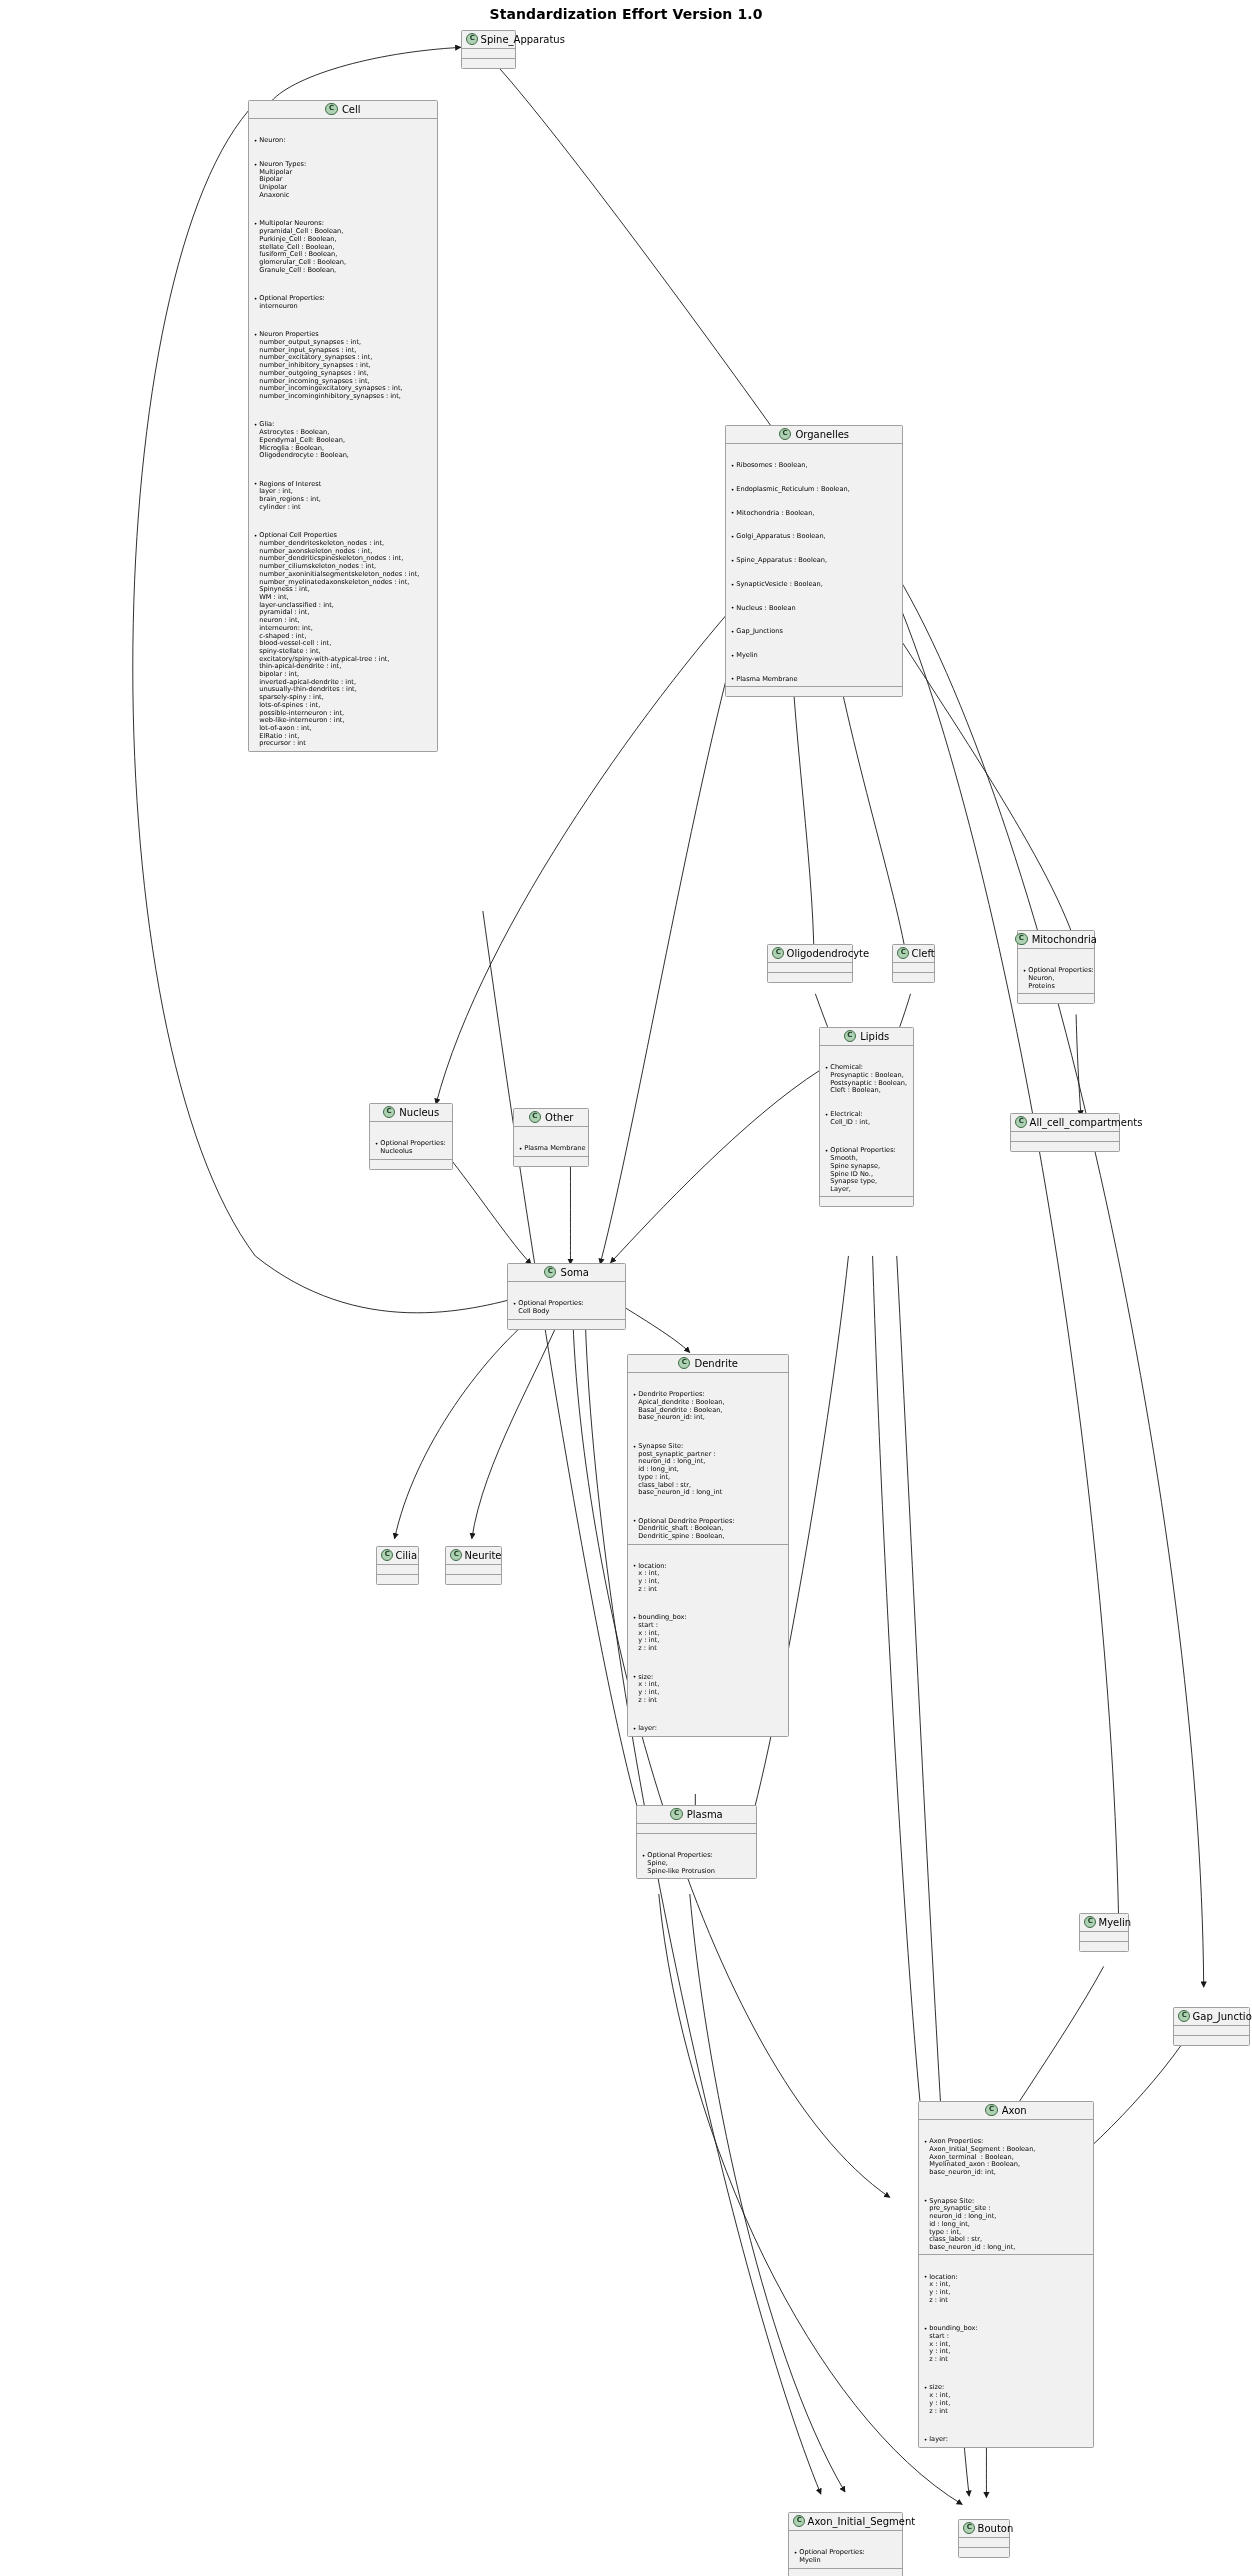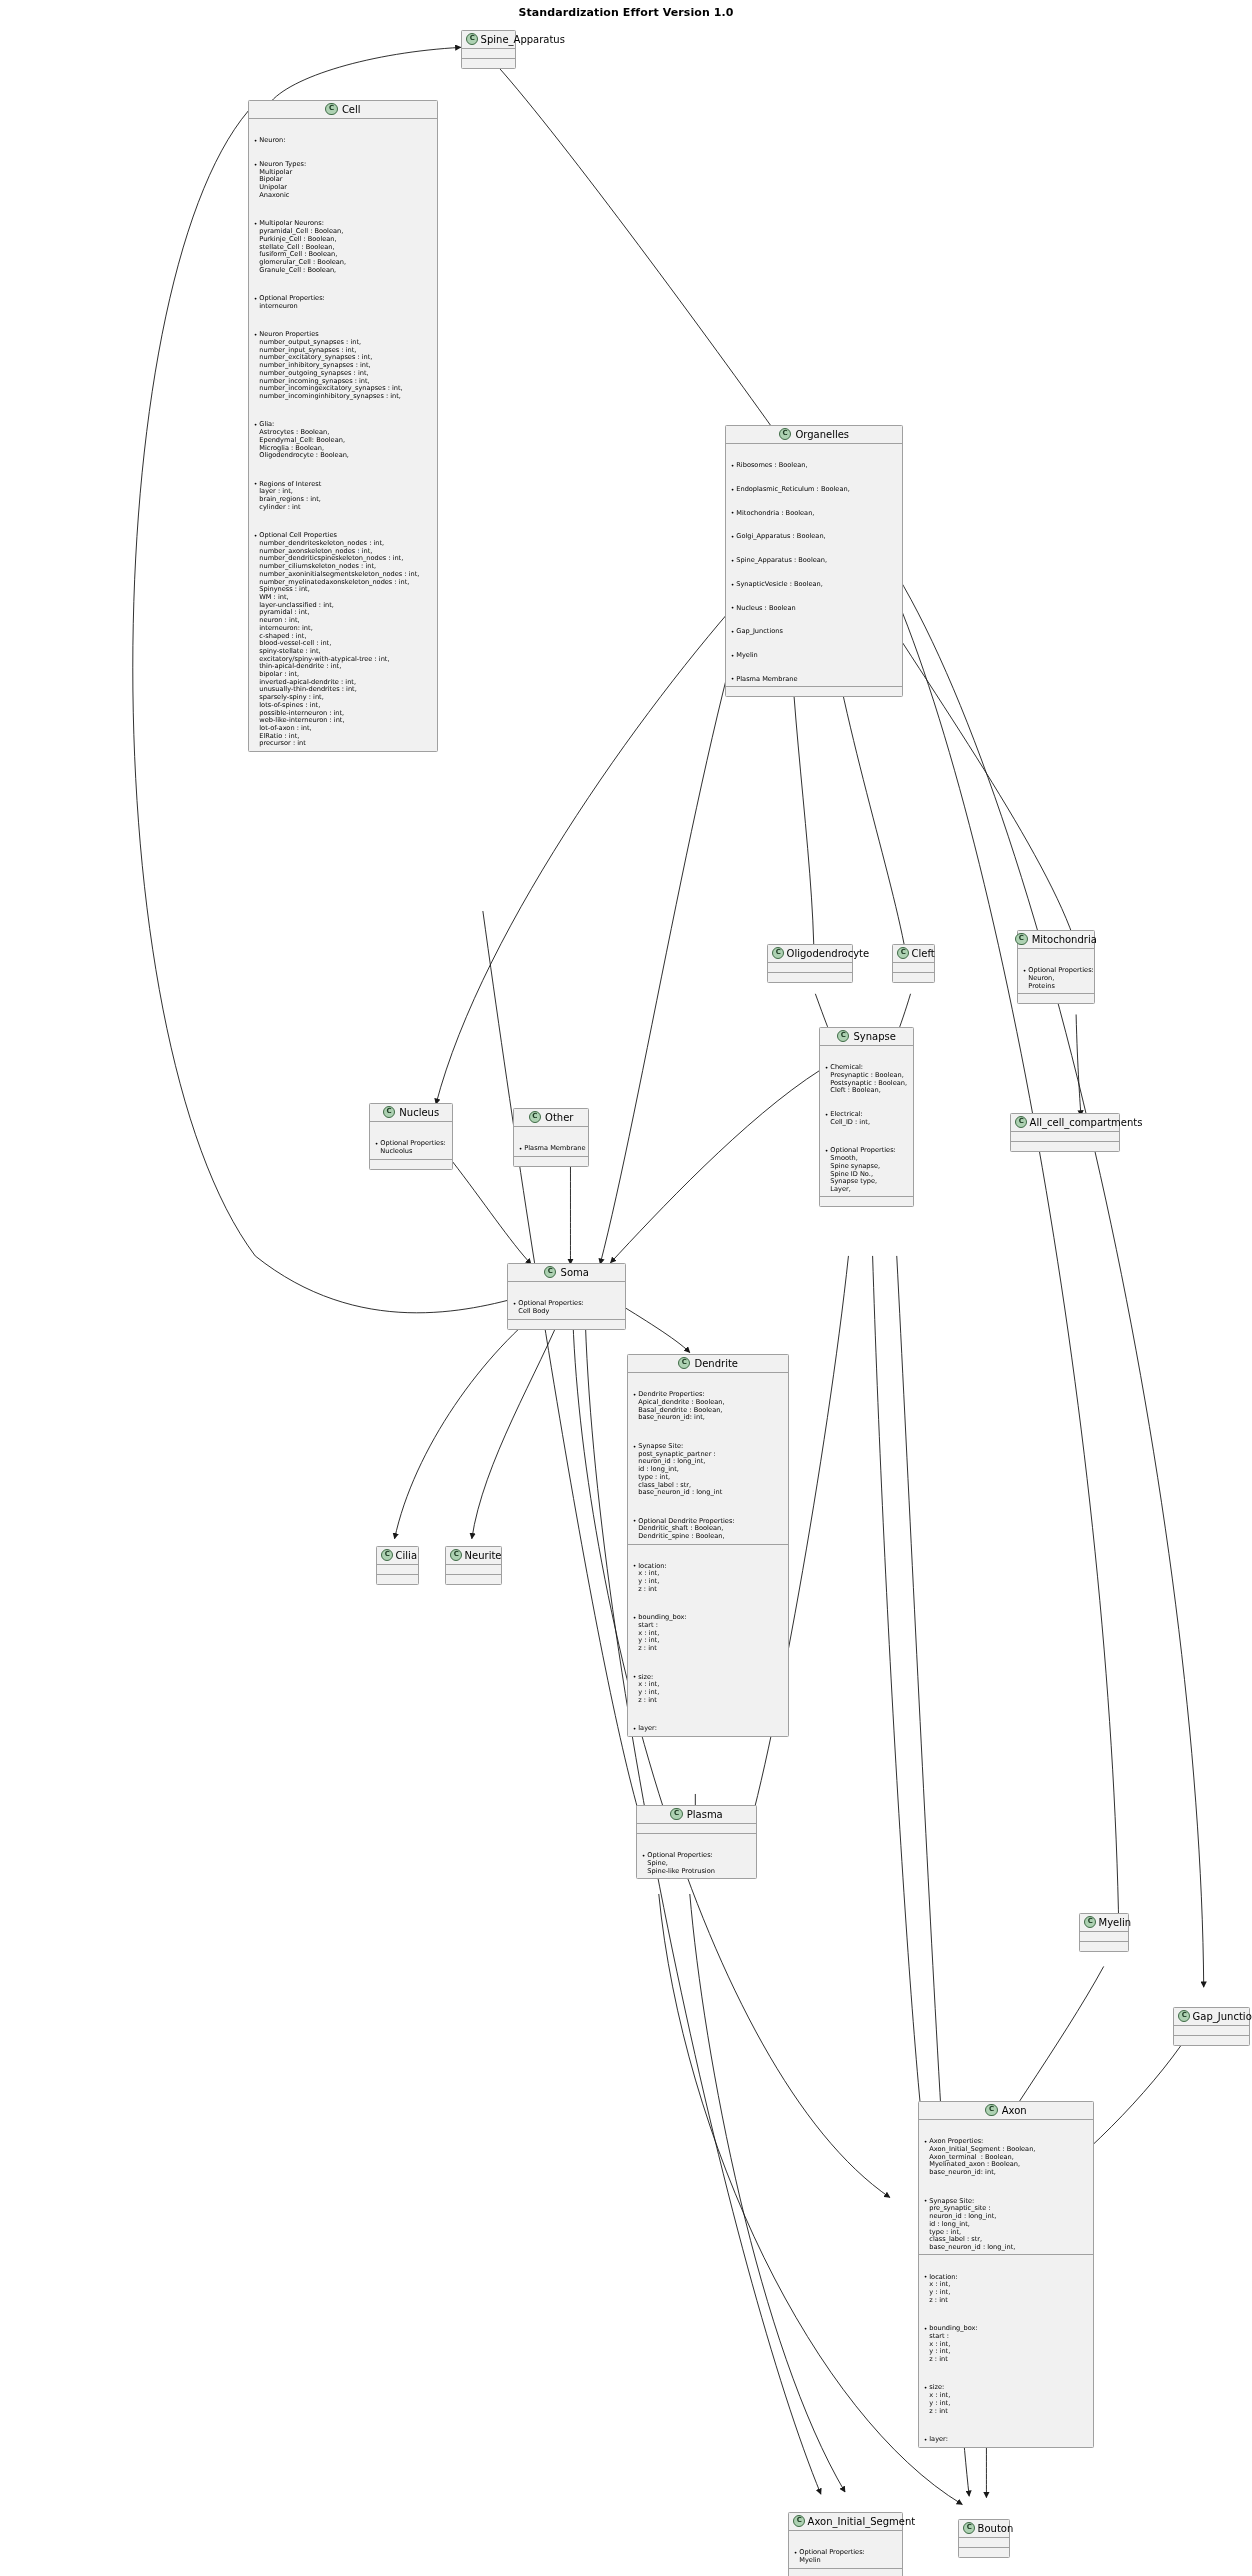--- a/index.html
+++ b/index.html
@@ -24,21 +24,21 @@
     width: 1252px;
     height: 2576px;
     pointer-events: none;
   }
   .diagram-title {
     position: absolute;
     top: 5.5px;
     left: 0;
     width: 1252px;
     text-align: center;
-    font-size: 11px;
+    font-size: 14px;
     font-weight: bold;
     font-family: "DejaVu Sans", "Liberation Sans", sans-serif;
     letter-spacing: 0.1px;
   }
   .uml-class {
     position: absolute;
     box-sizing: border-box;
     background: #f1f1f1;
     border: 0.7px solid #a0a0a0;
     border-radius: 1.4px;
@@ -252,21 +252,21 @@
       <span class="class-icon">C</span>
       <span class="class-name">All_cell_compartments</span>
     </div>
     <div class="uml-compartment empty"></div>
     <div class="uml-compartment empty"></div>
   </div>
 
   <div class="uml-class" style="left:819px; top:1027px; width:95px;">
     <div class="uml-header">
       <span class="class-icon">C</span>
-      <span class="class-name">Synapse</span>
+      <span class="class-name">Lipids</span>
     </div>
     <div class="uml-compartment"><div class="attr-line bullet">Chemical:</div><div class="attr-line indent">Presynaptic : Boolean,</div><div class="attr-line indent">Postsynaptic : Boolean,</div><div class="attr-line indent">Cleft : Boolean,</div><div class="attr-line bullet">Electrical:</div><div class="attr-line indent">Cell_ID : int,</div><div class="attr-line blank"></div><div class="attr-line bullet">Optional Properties:</div><div class="attr-line indent">Smooth,</div><div class="attr-line indent">Spine synapse,</div><div class="attr-line indent">Spine ID No.,</div><div class="attr-line indent">Synapse type,</div><div class="attr-line indent">Layer,</div></div>
     <div class="uml-compartment empty"></div>
   </div>
 
   <div class="uml-class" style="left:369px; top:1103px; width:84px;">
     <div class="uml-header">
       <span class="class-icon">C</span>
       <span class="class-name">Nucleus</span>
     </div>

